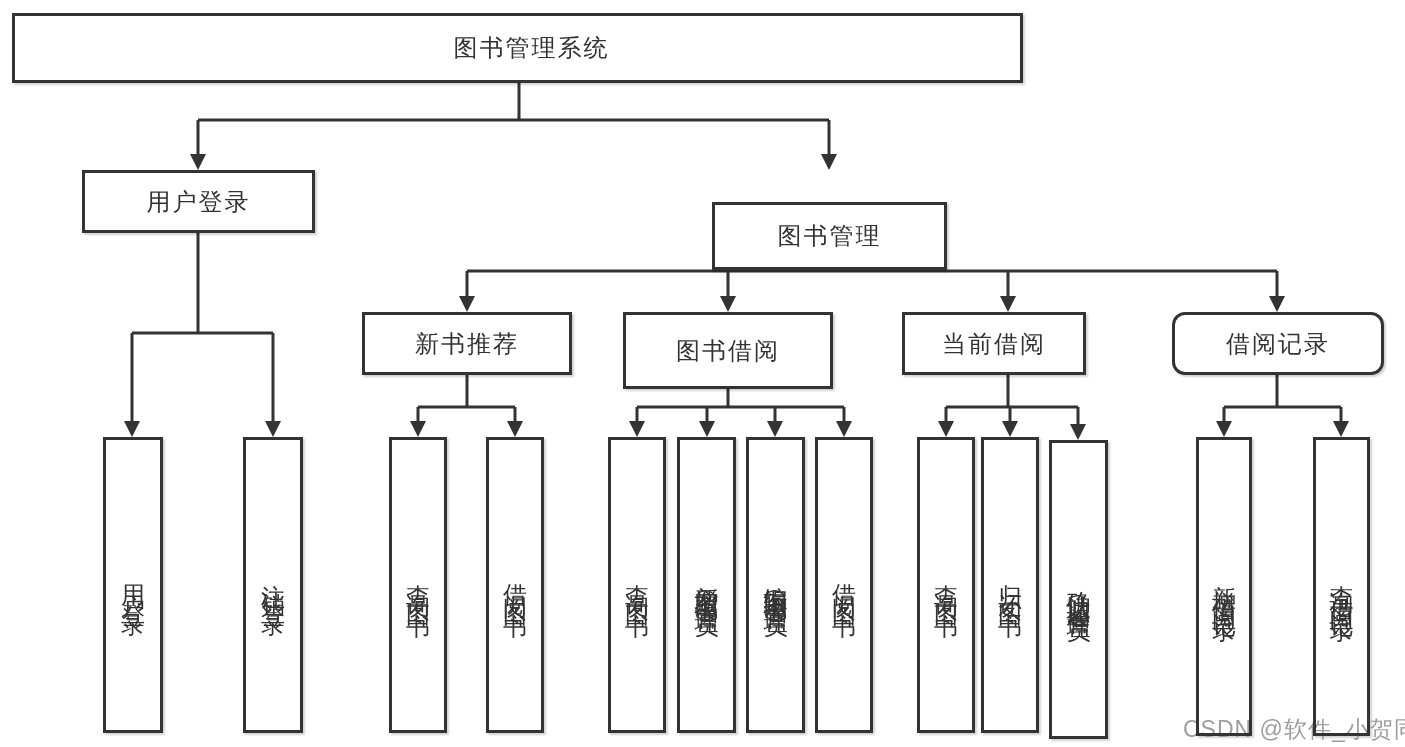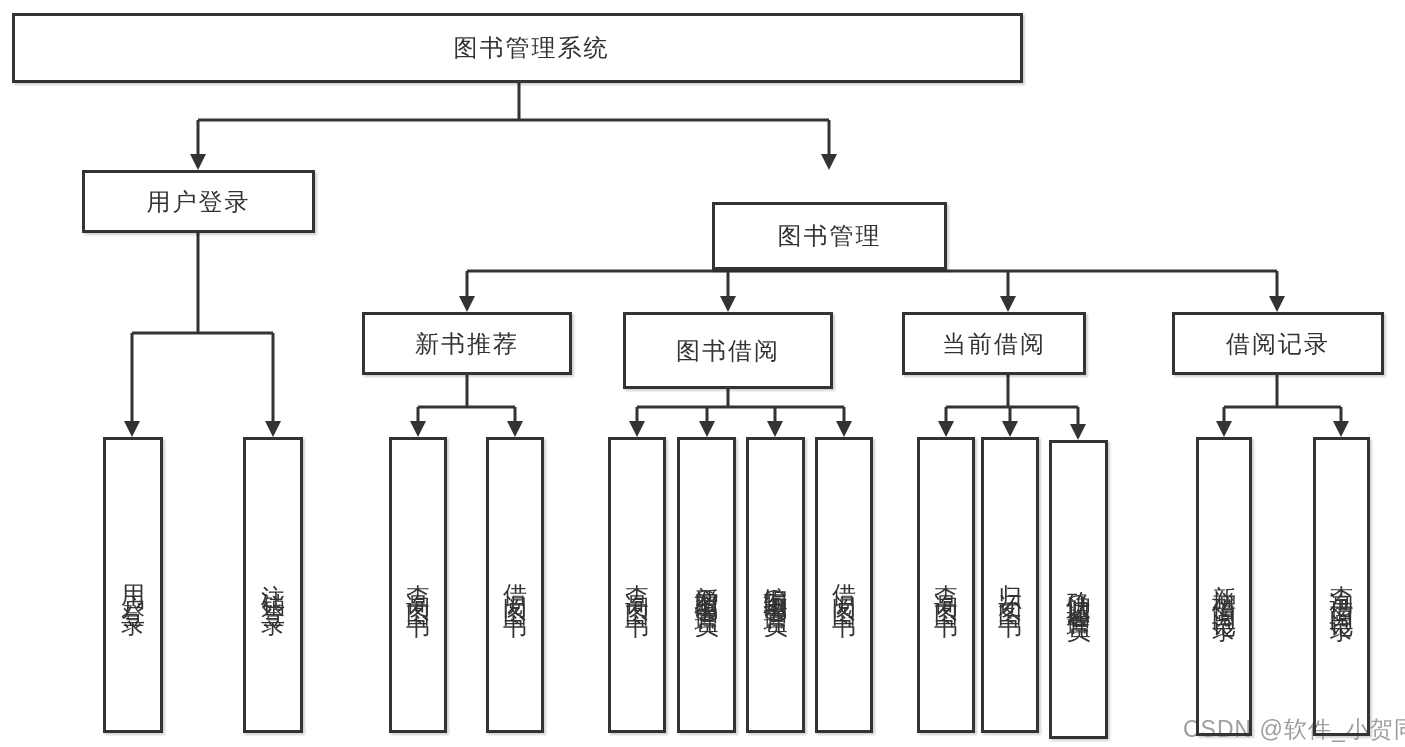--- a/index.html
+++ b/index.html
@@ -114,21 +114,21 @@
 
   <div class="node" style="left:362px;top:312px;width:210px;height:63px;text-align:right;">
     <span class="hlabel">新书推荐</span>
   </div>
   <div class="node" style="left:623px;top:312px;width:210px;height:77px;">
     <span class="hlabel">图书借阅</span>
   </div>
   <div class="node" style="left:902px;top:312px;width:184px;height:63px;">
     <span class="hlabel">当前借阅</span>
   </div>
-  <div class="node" style="left:1172px;top:312px;width:212px;height:63px;">
+  <div class="node" style="left:1172px;top:312px;width:212px;height:63px;border-radius:13px;">
     <span class="hlabel">借阅记录</span>
   </div>
 
   <div class="node" style="left:103px;top:437px;width:60px;height:296px;">
     <span class="vlabel" style="letter-spacing: 10px;">用户登录</span>
   </div>
   <div class="node" style="left:243px;top:437px;width:60px;height:296px;">
     <span class="vlabel" style="letter-spacing: 10px;">注销登录</span>
   </div>
 

